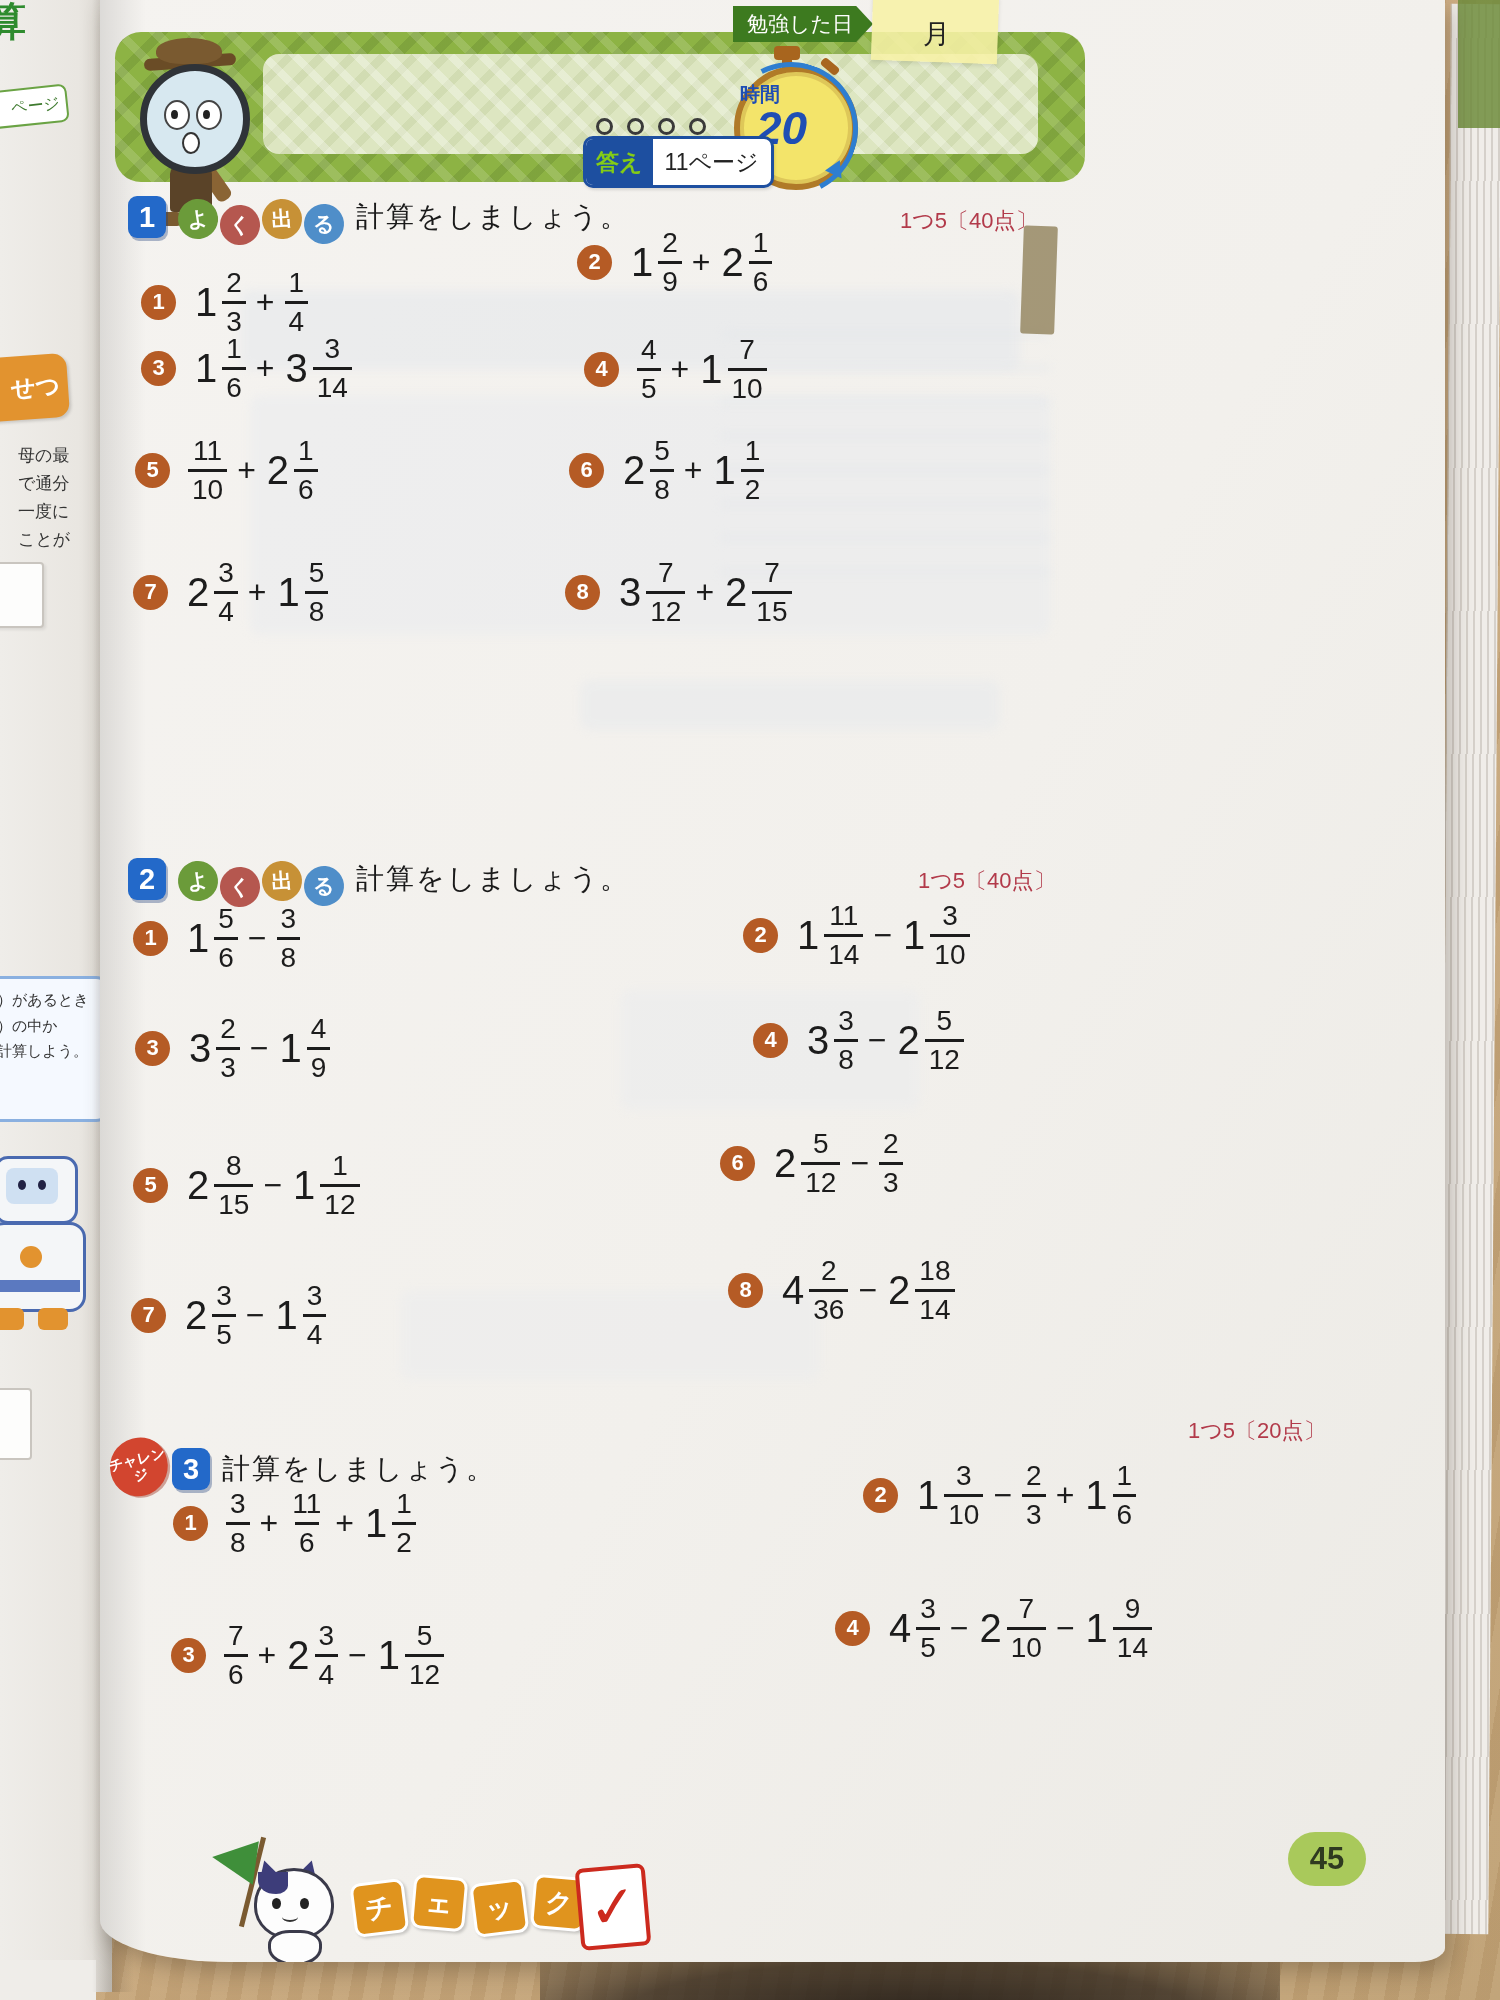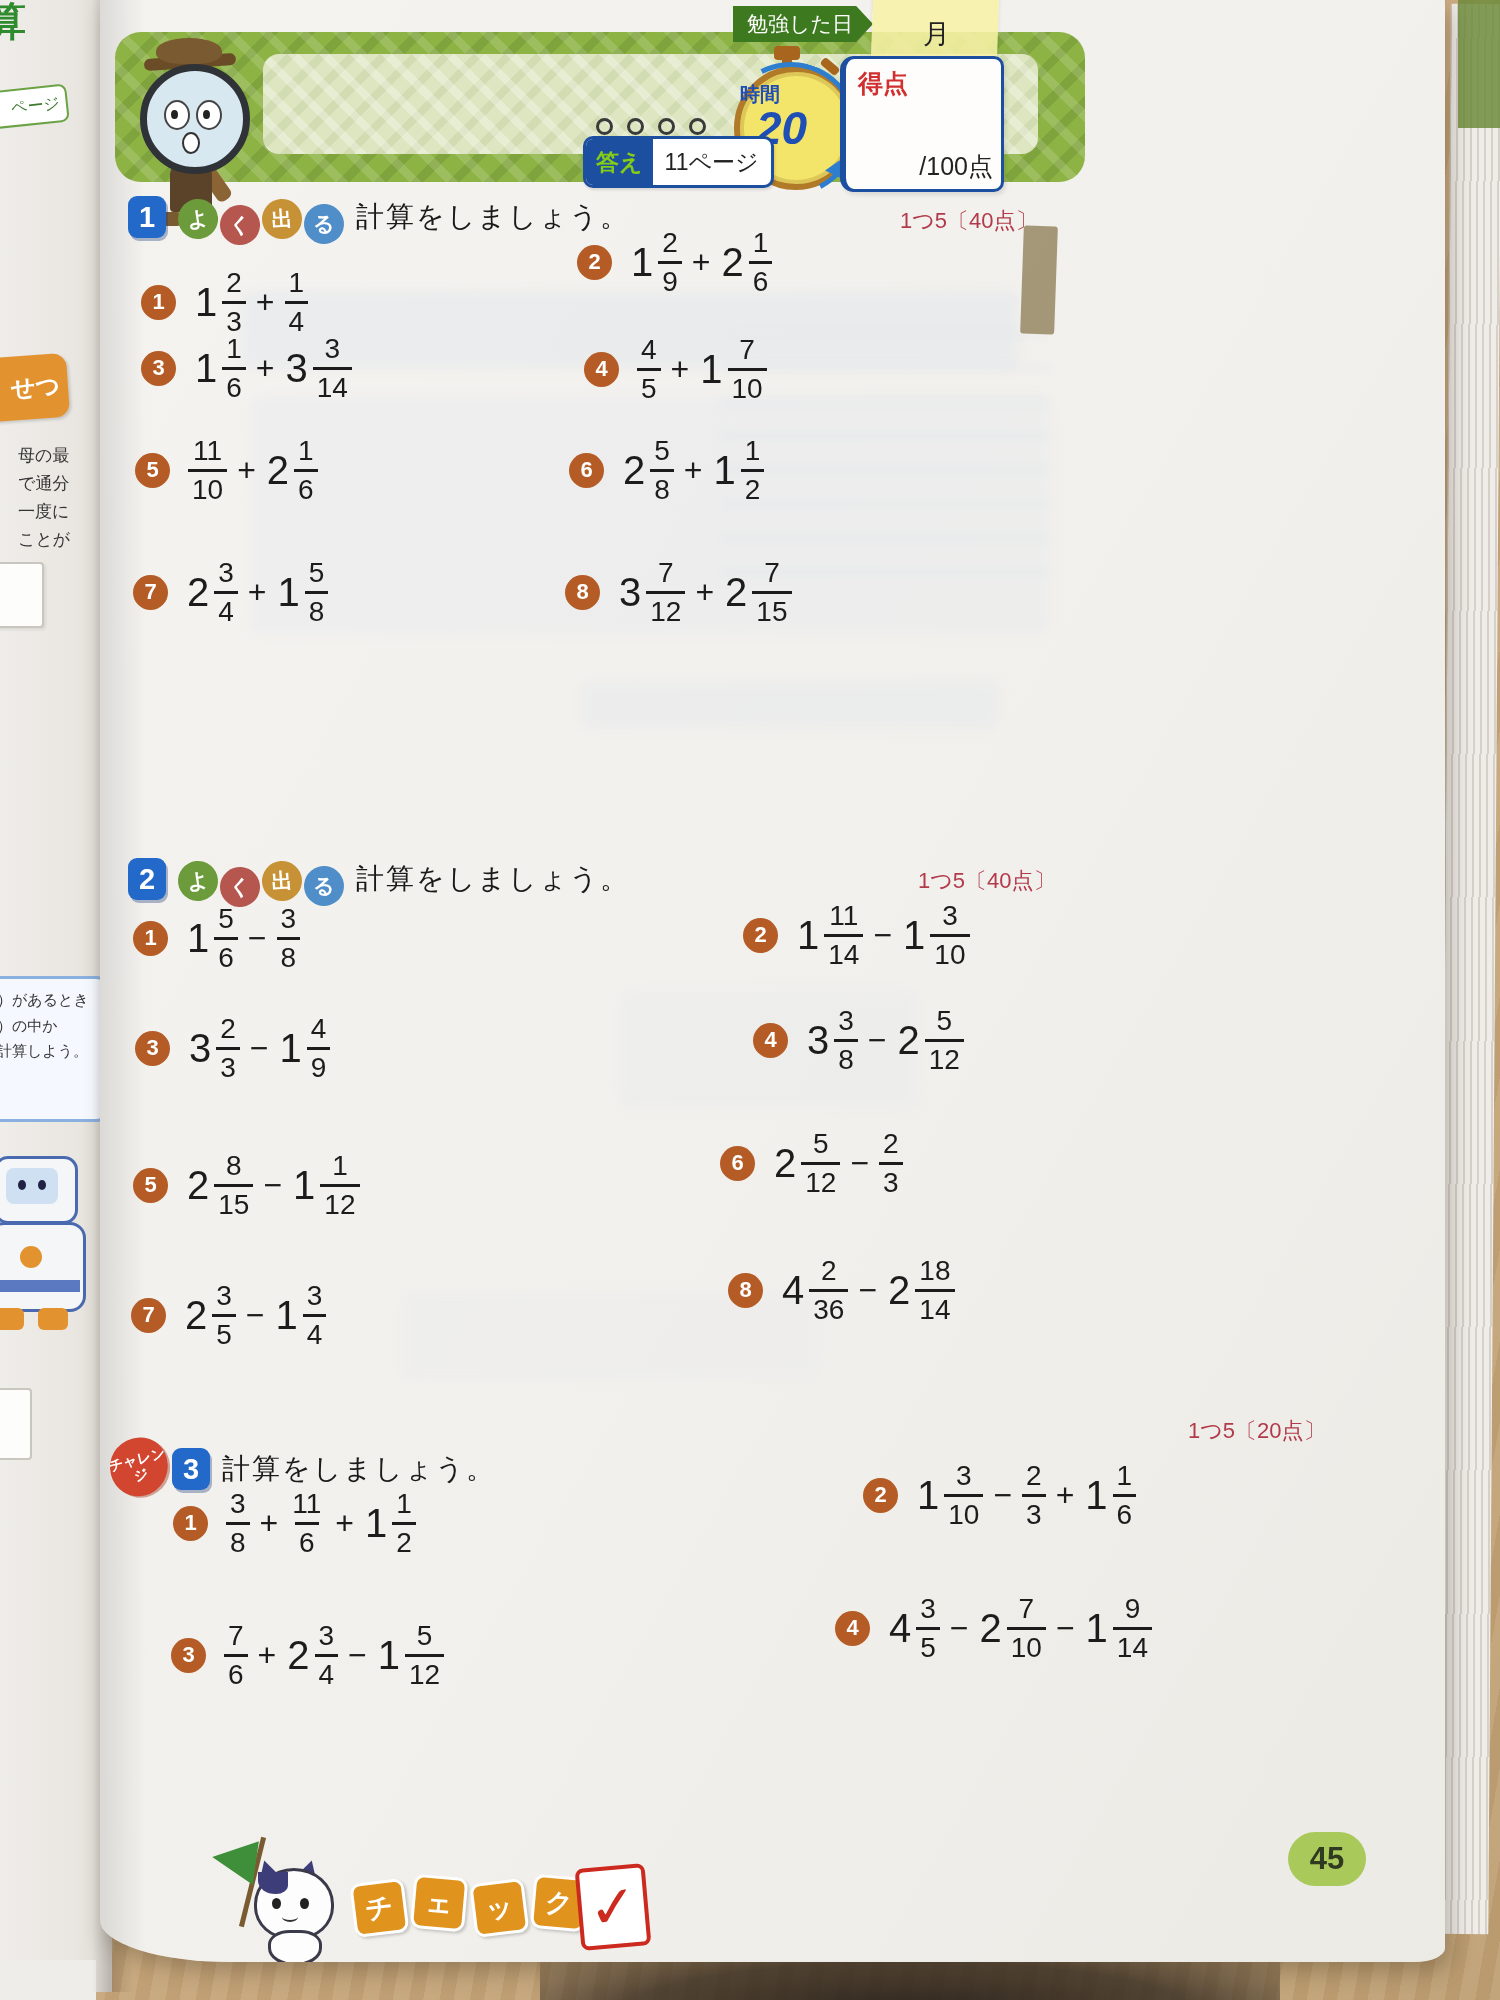--- a/index.html
+++ b/index.html
@@ -258,24 +258,20 @@
     <div class="sw-btn"></div>
     <div class="sw-face">
       <span class="sw-label">時間</span>
       <span class="sw-min">20</span>
       <span class="sw-unit">分</span>
     </div>
     <div class="sw-arc"></div>
     <div class="sw-arrow"></div>
   </div>
 
-  <div class="score-box">
-    <div class="score-label">得点</div>
-    <div class="score-total">/100点</div>
-  </div>
 
   <div class="rings">
     <span class="ring"></span>
     <span class="ring"></span>
     <span class="ring"></span>
     <span class="ring"></span>
   </div>
   <div class="answer">
     <span class="lab">答え</span>
     <span class="val">11ページ</span>

